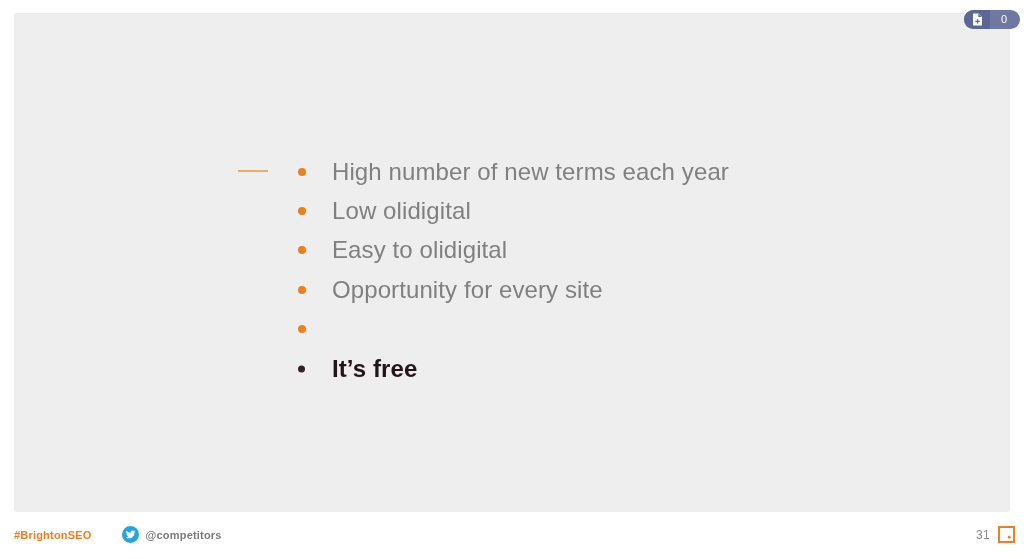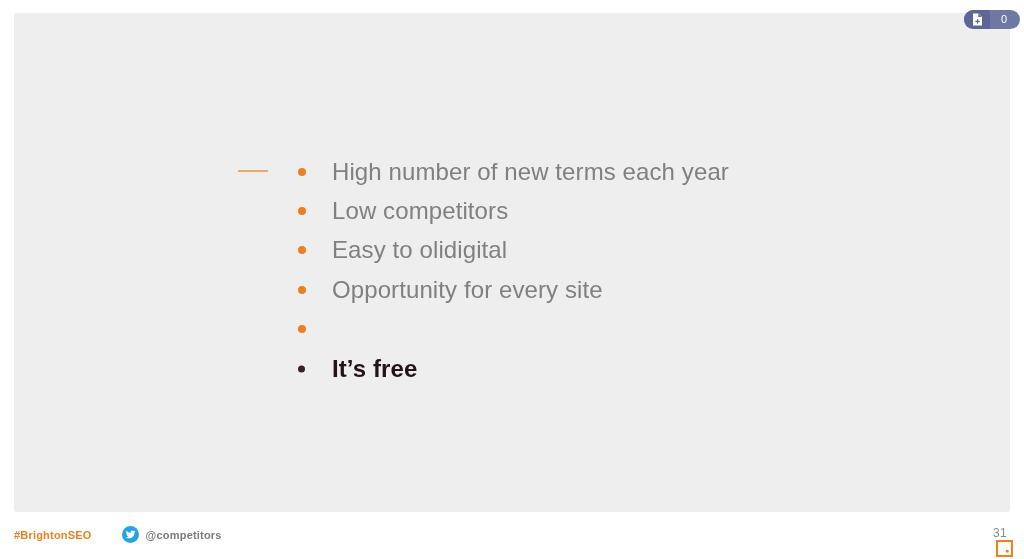--- a/index.html
+++ b/index.html
@@ -147,21 +147,20 @@
     font-size: 11px;
     font-weight: bold;
     letter-spacing: 0.2px;
   }
   #footer-right {
     position: absolute;
     right: 9px;
     top: 14px;
     display: flex;
     align-items: center;
-    flex-direction: column;
   }
   #page-number {
     color: #8a8a8a;
     font-size: 12px;
     margin-right: 8px;
     letter-spacing: 0.3px;
   }
   #brand-logo {
     width: 17px;
     height: 17px;
@@ -177,21 +176,21 @@
 
     <div id="accent-dash"></div>
 
     <ul class="bullets">
       <li>
         <span class="dot"></span>
         <span class="btext">High number of new terms each year</span>
       </li>
       <li>
         <span class="dot"></span>
-        <span class="btext">Low competitors</span>
+        <span class="btext">Low olidigital</span>
       </li>
       <li>
         <span class="dot"></span>
         <span class="btext">Easy to olidigital</span>
       </li>
       <li>
         <span class="dot"></span>
         <span class="btext">Opportunity for every site</span>
       </li>
       <li>

